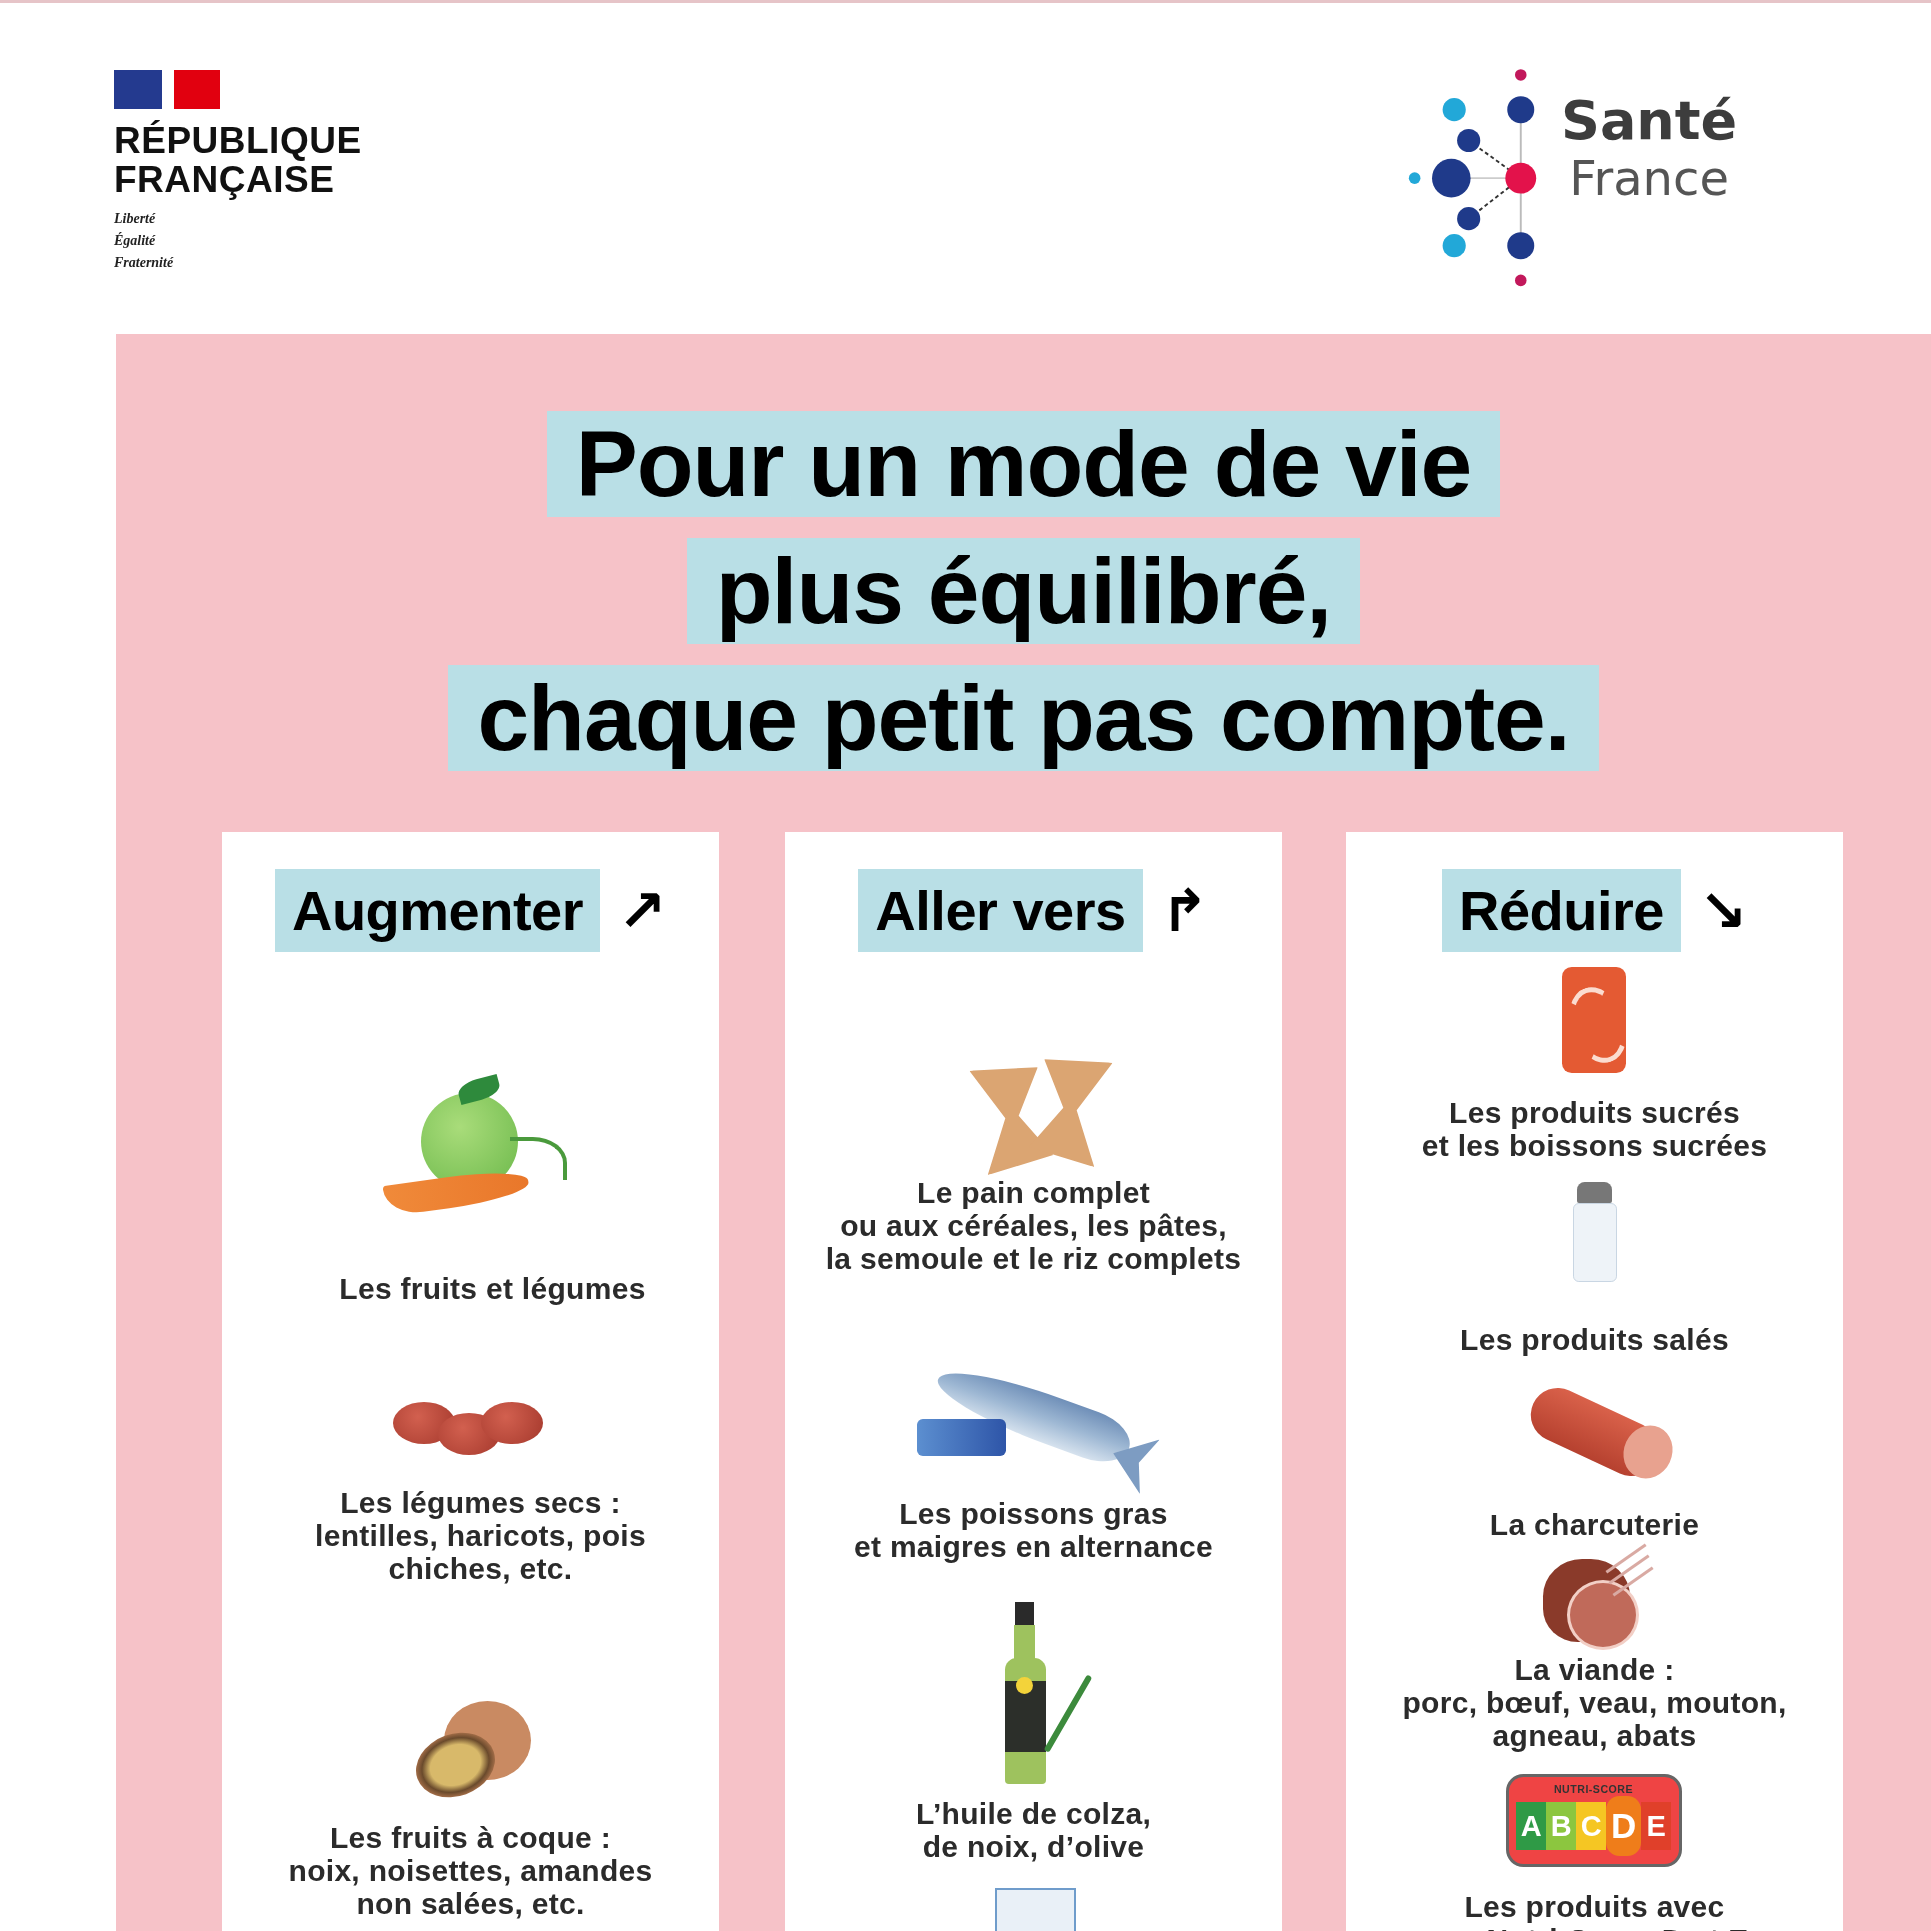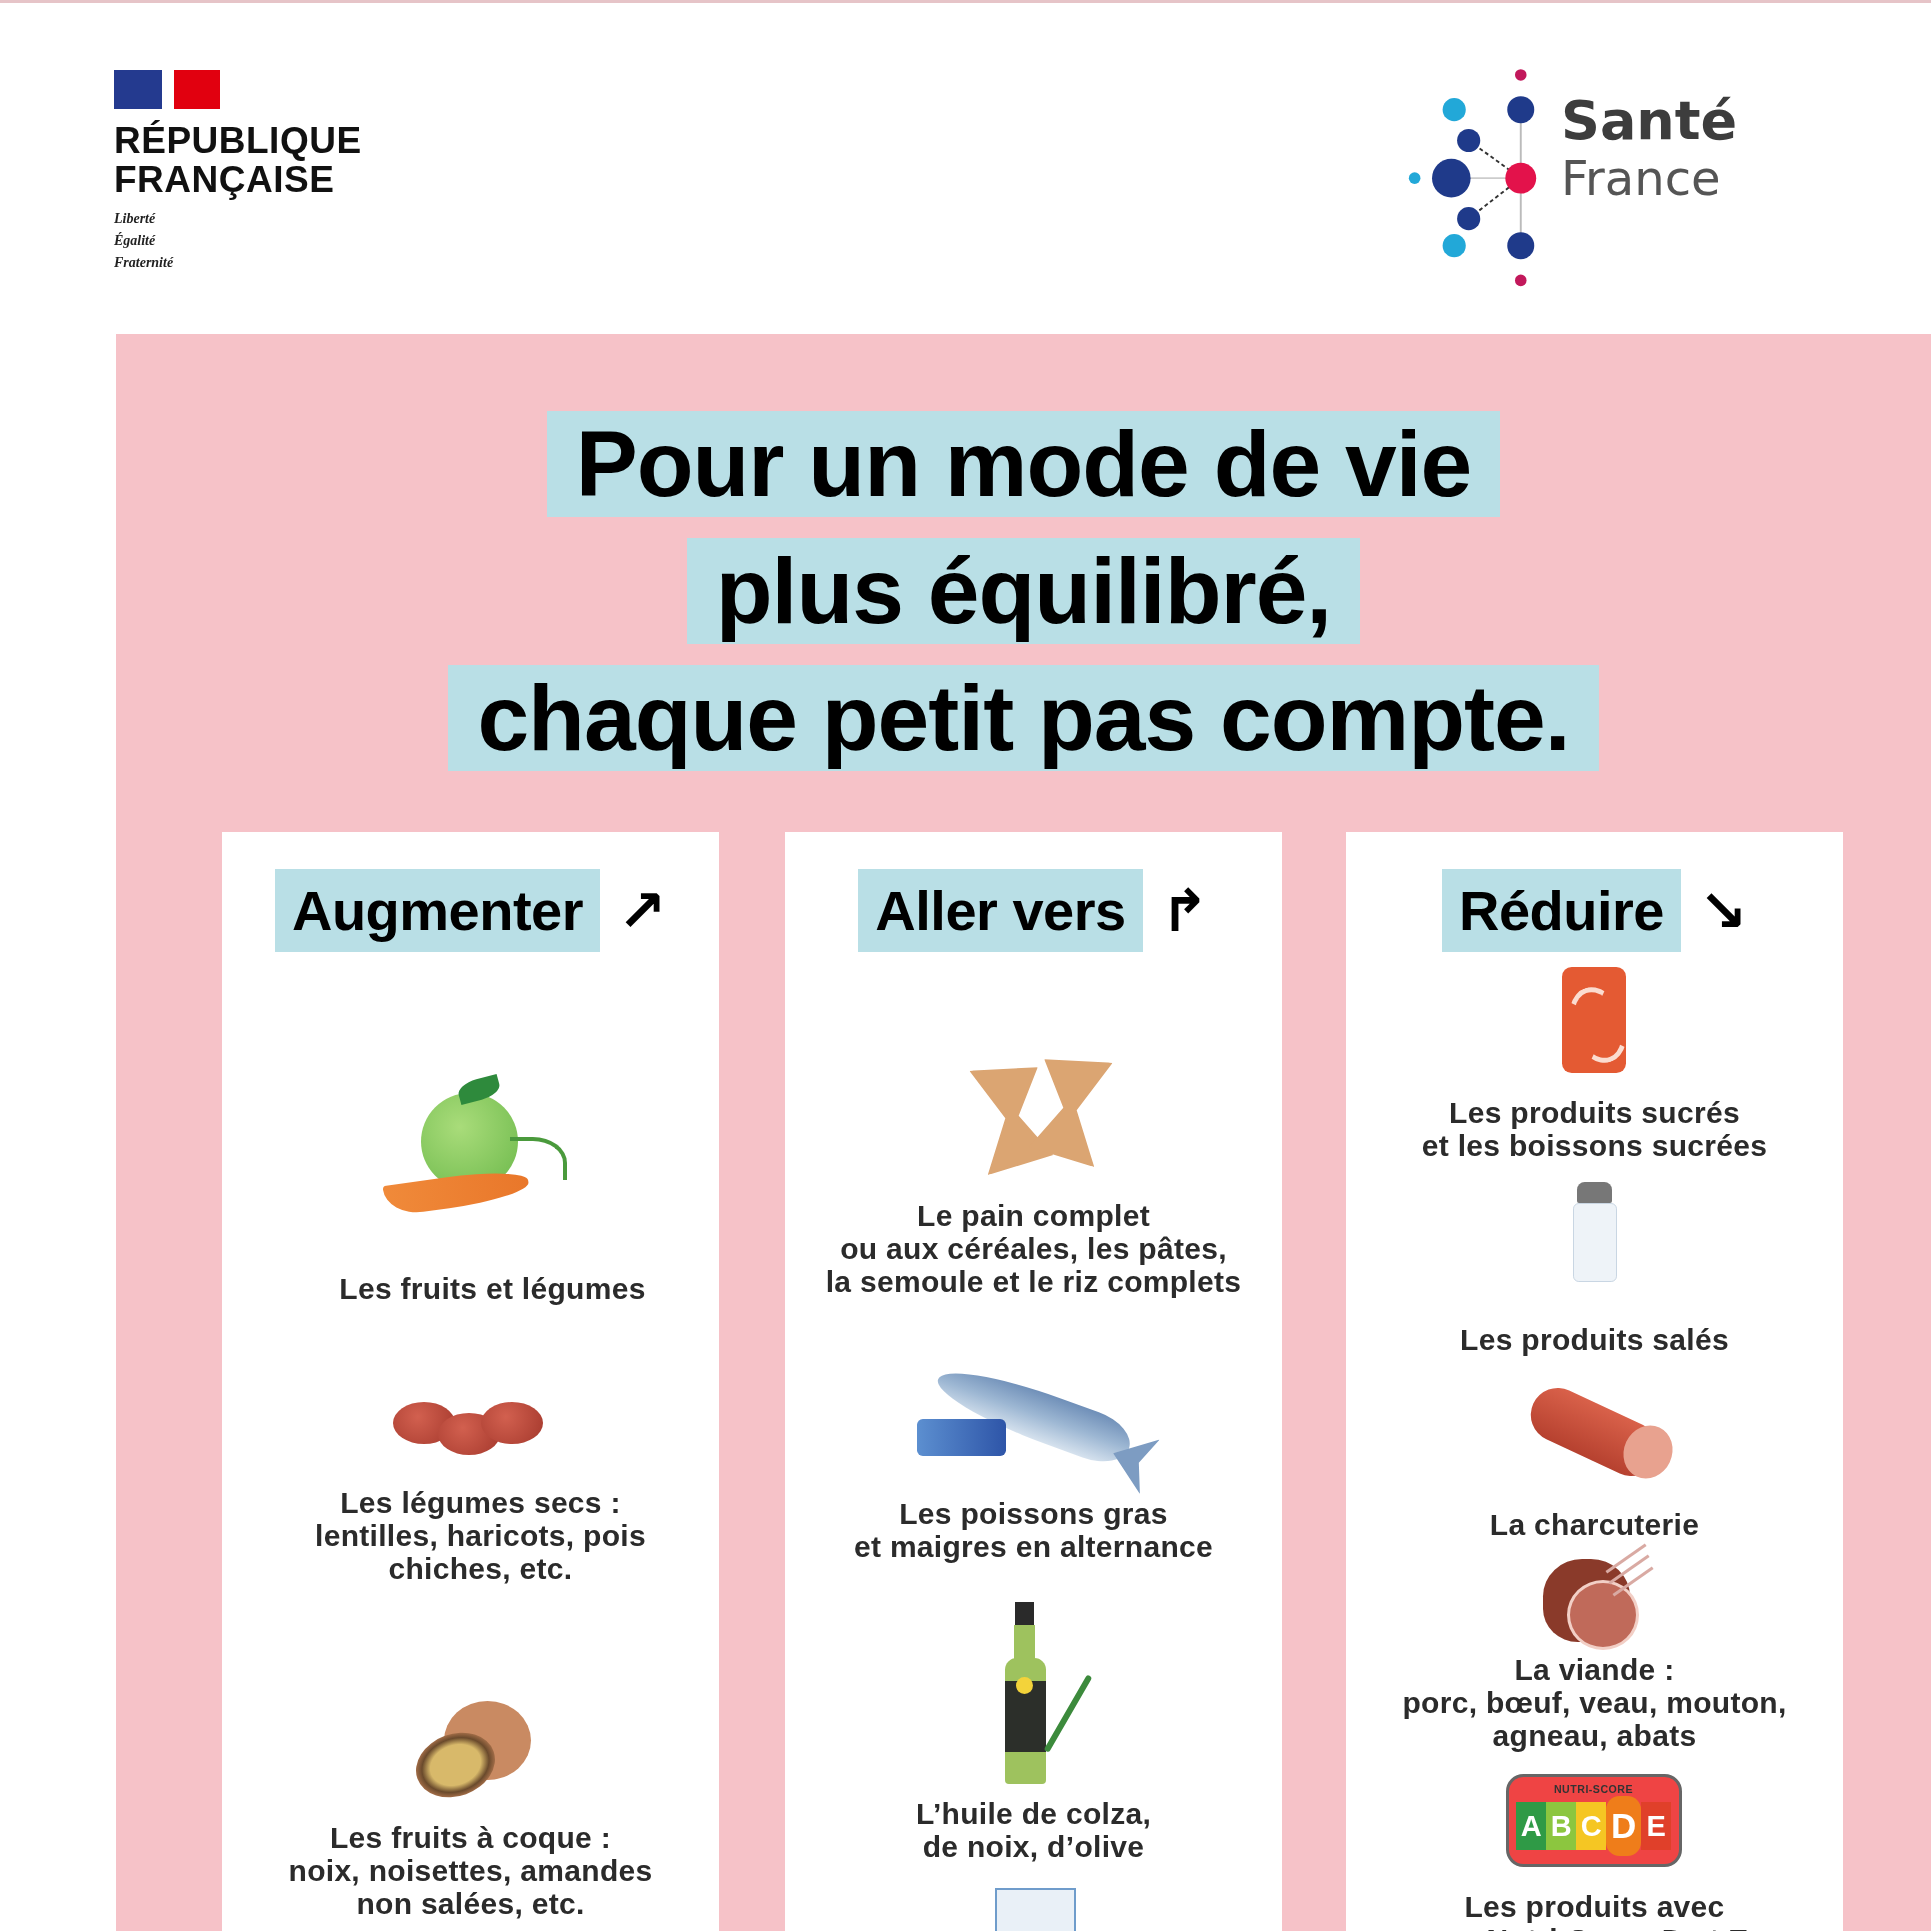--- a/index.html
+++ b/index.html
@@ -15,21 +15,21 @@
   .rf-logo { position: absolute; left: 114px; top: 70px; width: 270px; }
   .rf-flag { display: flex; width: 106px; height: 39px; }
   .rf-flag .blue { width: 48px; background: #243a8f; position: relative; }
   .rf-flag .white { width: 11.6px; background: #fff; }
   .rf-flag .red { width: 46px; background: #e1000f; }
   .rf-name { margin-top: 11.6px; font-weight: 700; font-size: 37px; line-height: 39px; letter-spacing: 0.5px; color: #111; }
   .rf-motto { margin-top: 9.7px; font-family: "Liberation Serif", "DejaVu Serif", serif; font-style: italic; font-weight: 700; font-size: 14px; line-height: 22px; color: #222; }
 
   .spf-logo { position: absolute; left: 1405px; top: 66px; width: 406px; height: 232px; }
   .spf-logo svg { position: absolute; left: 0; top: 0; }
-  .spf-text { position: absolute; left: 156px; top: 27px; font-family: "DejaVu Sans", sans-serif; color: #3d3d3d; }
+  .spf-text { position: absolute; left: 156px; top: 27px; font-family: "DejaVu Sans", sans-serif; color: #3d3d3d; text-align: center; }
   .spf-text .l1, .spf-text .l2 { font-weight: 700; font-size: 54px; line-height: 56px; }
   .spf-text .l3 { font-weight: 400; font-size: 48px; line-height: 58px; color: #555; }
 
   
   .panel { position: absolute; left: 116px; top: 334px; width: 1815px; height: 1597px; background: #f6c2c8; }
 
   .headline { position: absolute; left: 0; top: 77px; width: 1815px; text-align: center; }
   .hl-line { display: block; margin: 0 auto 21px auto; width: max-content; background: #b9dfe6;
     font-weight: 700; font-size: 93px; line-height: 106px; padding: 0 29px; letter-spacing: -1px; color: #000; }
 
@@ -188,21 +188,21 @@
       <div class="col-head">
         <span class="col-title">Aller vers</span>
         <span class="col-arrow">↱</span>
       </div>
 
       <div class="item" style="top:218px;">
         <div class="pic" style="width:154px;height:126px;">
           <div class="pasta" style="left:21px;top:13.5px;transform:rotate(-10deg);"></div>
           <div class="pasta" style="left:79px;top:5.8px;transform:rotate(10deg) scaleX(-1);"></div>
         </div>
-        <div class="lbl" style="margin-top:23px;">
+        <div class="lbl" style="margin-top:0;">
           <span>Le pain complet</span>
           <span>ou aux céréales, les pâtes,</span>
           <span>la semoule et le riz complets</span>
         </div>
       </div>
 
       <div class="item" style="top:533px;">
         <div class="pic" style="width:241px;height:126px;">
           <div class="fish" style="left:19.3px;top:25px;"></div>
           <div class="fish-tail" style="left:199px;top:66px;"></div>

